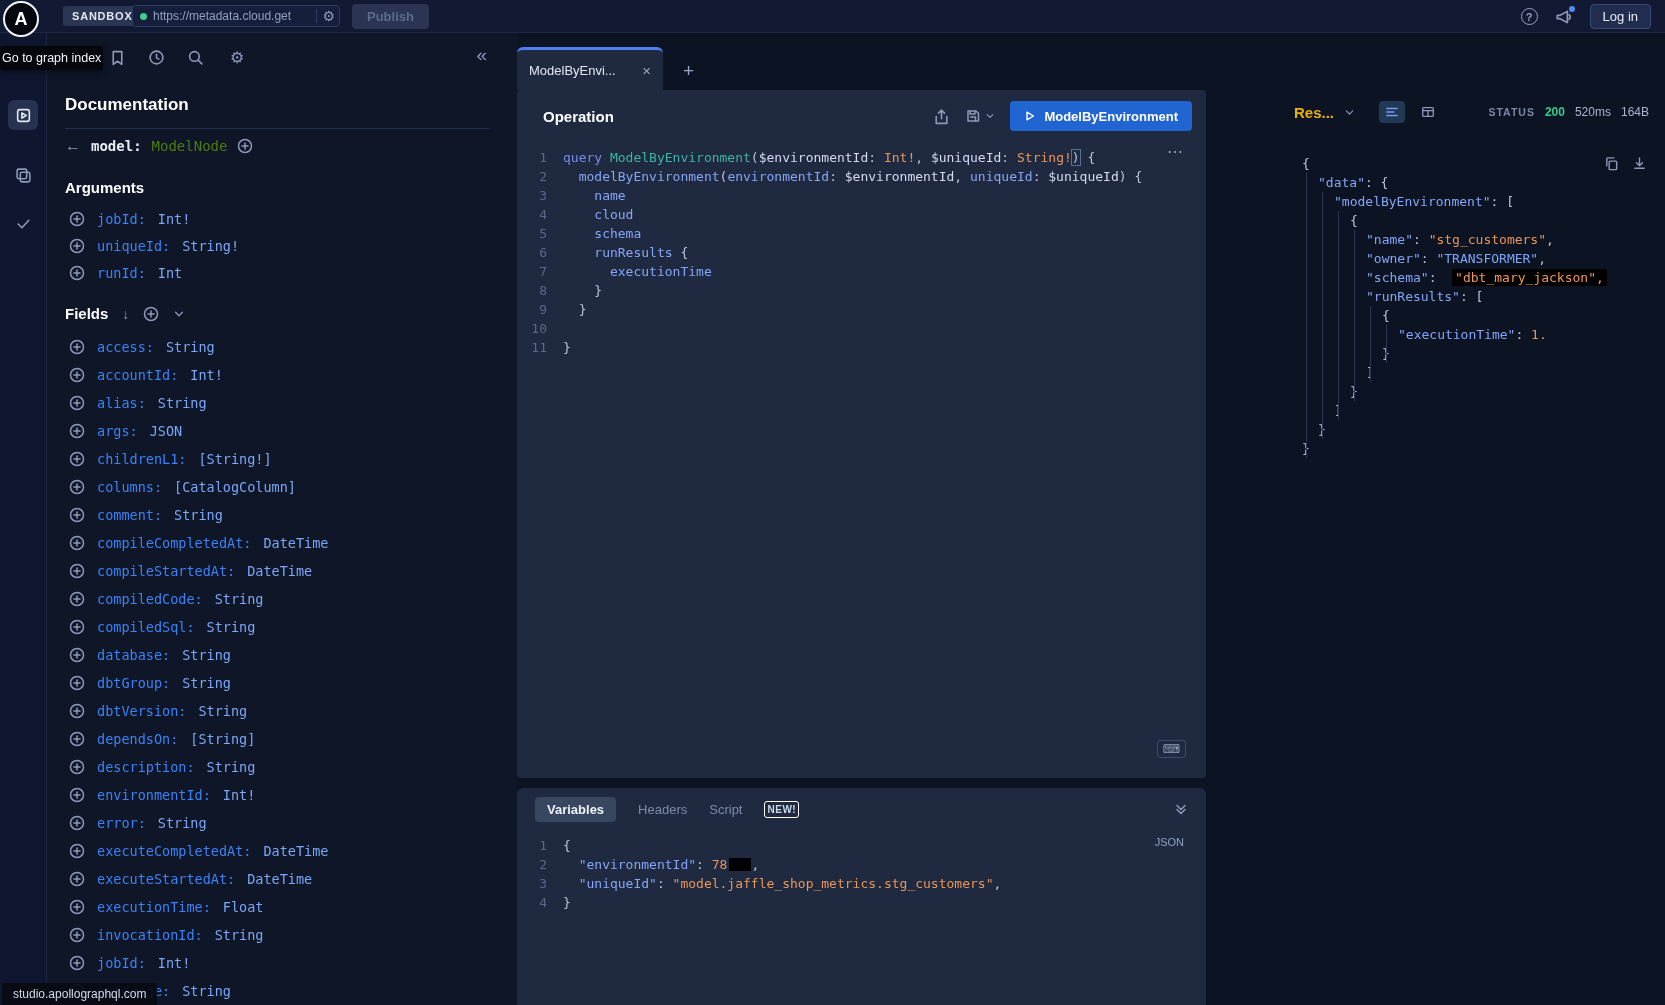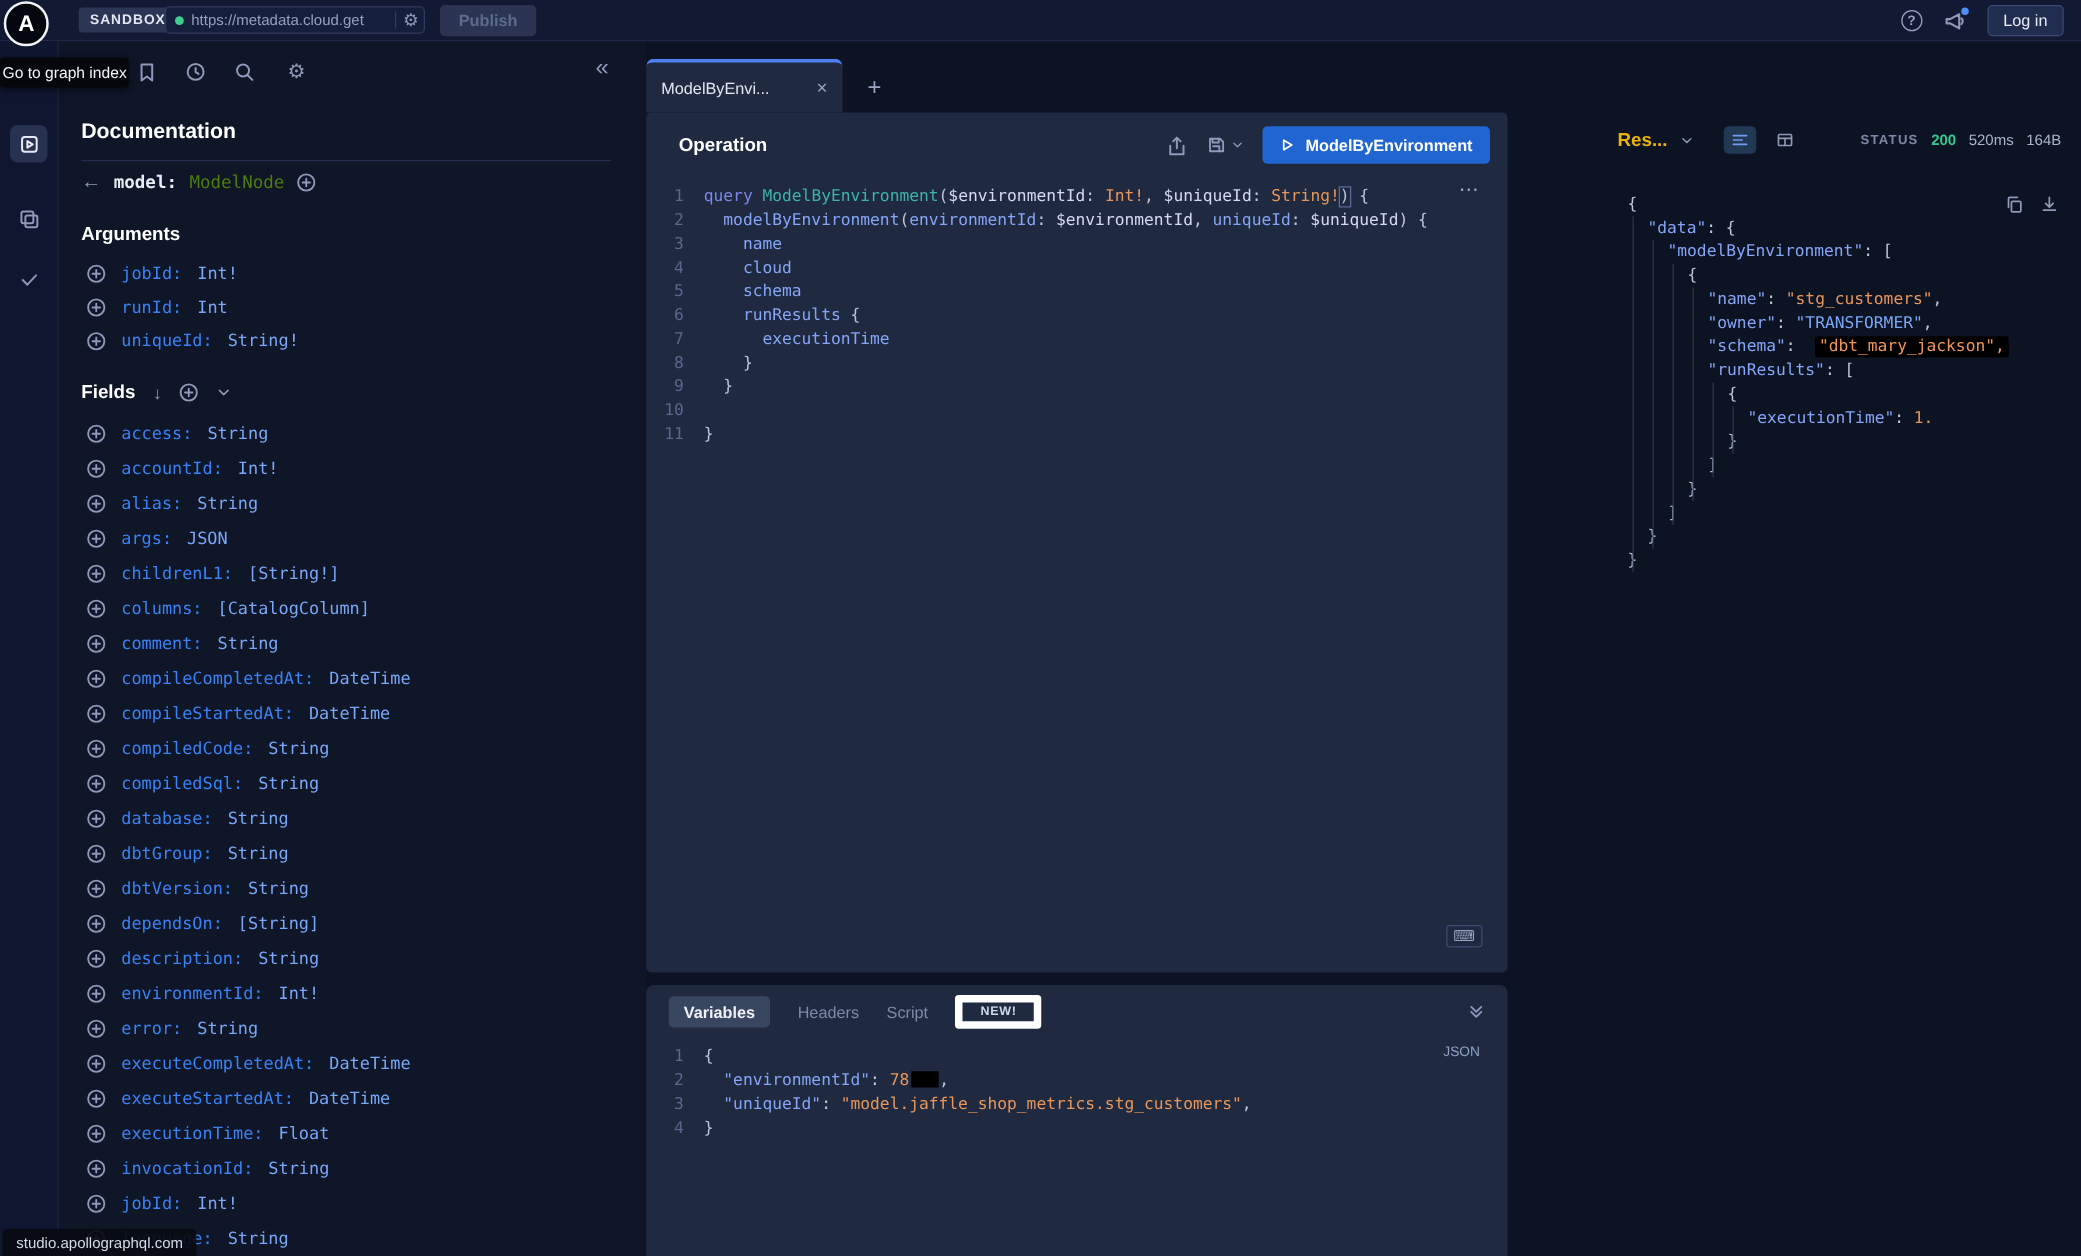--- a/index.html
+++ b/index.html
@@ -45,21 +45,21 @@
   .fields-head{position:absolute;left:18px;top:272px;display:flex;align-items:center;gap:14px}
   .sort-icon{color:#8e99b8;font-size:14px}
   .fields-list{position:absolute;left:0;top:300px;width:100%}
   .doc-row{display:flex;align-items:center;gap:12px;padding-left:22px;height:28px}
   .args-list .doc-row{height:27px}
   .fname{font-family:"DejaVu Sans Mono",monospace;font-size:13.5px;color:#3b82f6}
   .ftype{font-family:"DejaVu Sans Mono",monospace;font-size:13.5px;color:#7ba7f8}
 
   
   .tabbar{position:absolute;left:517px;top:47px;display:flex;align-items:flex-end}
-  .tab-active{width:157px;height:43px;background:#1f2a40;border-top:3px solid #4f7ef0;border-radius:6px 6px 0 0;display:flex;align-items:center;padding:0 12px;gap:0}
+  .tab-active{width:146px;height:43px;background:#1f2a40;border-top:3px solid #4f7ef0;border-radius:6px 6px 0 0;display:flex;align-items:center;padding:0 12px;gap:0}
   .tab-label{font-size:13px;color:#e2e7f2;white-space:nowrap;overflow:hidden;flex:1}
   .tab-close{color:#9aa5c0;font-size:15px;line-height:1}
   .tab-plus{margin-left:20px;margin-bottom:10px;color:#9aa5c0;font-size:19px;line-height:1}
 
   
   .opcard{position:absolute;left:517px;top:90px;width:689px;height:688px;background:#1f2a40;border-radius:4px}
   .op-header{height:52px;display:flex;align-items:center;padding:0 14px 0 26px}
   .op-title{font-size:15px;font-weight:bold;color:#fff}
   .op-actions{margin-left:auto;display:flex;align-items:center;gap:15px}
   .save-group{display:flex;align-items:center;gap:4px}
@@ -85,21 +85,21 @@
   .tk-num{color:#e8965a}
   .tk-match{color:#bcc5da;outline:1px solid #5b6c96}
   .tk-strsel{color:#f0955a;background:#000;padding:1px 3px;border-radius:2px}
   .tk-redact{display:inline-block;width:22px;height:13px;background:#000;vertical-align:-2px;margin-left:2px}
 
   
   .varcard{position:absolute;left:517px;top:788px;width:689px;height:217px;background:#1f2a40;border-radius:6px 6px 0 0}
   .var-tabs{height:42px;display:flex;align-items:center;padding:0 18px;gap:22px}
   .var-tab-active{background:#39465f;border-radius:4px;padding:5px 12px;font-size:13px;font-weight:600;color:#eef1f8}
   .var-tab{font-size:13px;color:#7e8aa8}
-  .new-badge{border:6px solid #ffffff;border-radius:3px;padding:2px 14px;font-size:10px;font-weight:bold;letter-spacing:.5px;color:#cdd7ea}
+  .new-badge{border:1px solid #ffffff;border-radius:3px;padding:2px 2px;font-size:10px;font-weight:bold;letter-spacing:.5px;color:#cdd7ea}
   .var-collapse{margin-left:auto}
   .json-label{position:absolute;right:22px;top:48px;font-size:11px;color:#8fa0c0}
 
   
   .resppanel{position:absolute;left:1236px;top:90px;width:429px;height:915px}
   .resp-header{height:44px;display:flex;align-items:center;padding:0 16px 0 58px;gap:10px}
   .resp-title{font-size:15px;font-weight:600;color:#eab308}
   .resp-iconbtn{width:26px;height:22px;border-radius:4px;display:flex;align-items:center;justify-content:center}
   .resp-iconbtn.sel{background:#223855}
   .resp-iconbtn.sel svg.ic{stroke:#6f9bf0}
@@ -200,30 +200,30 @@
           <path d="M8 5v6M5 8h6"></path>
         </svg>
         <span class="fname">jobId:</span>
         <span class="ftype">Int!</span>
       </div>
       <div class="doc-row">
         <svg class="ic" width="16" height="16" viewBox="0 0 16 16">
           <circle cx="8" cy="8" r="6.5"></circle>
           <path d="M8 5v6M5 8h6"></path>
         </svg>
+        <span class="fname">uniqueId:</span>
+        <span class="ftype">String!</span>
+      </div>
+      <div class="doc-row">
+        <svg class="ic" width="16" height="16" viewBox="0 0 16 16">
+          <circle cx="8" cy="8" r="6.5"></circle>
+          <path d="M8 5v6M5 8h6"></path>
+        </svg>
         <span class="fname">runId:</span>
         <span class="ftype">Int</span>
-      </div>
-      <div class="doc-row">
-        <svg class="ic" width="16" height="16" viewBox="0 0 16 16">
-          <circle cx="8" cy="8" r="6.5"></circle>
-          <path d="M8 5v6M5 8h6"></path>
-        </svg>
-        <span class="fname">uniqueId:</span>
-        <span class="ftype">String!</span>
       </div>
     </div>
 
   <div class="fields-head">
     <span class="sec-title">Fields</span>
     <span class="sort-icon">↓</span>
     <svg class="ic" width="16" height="16" viewBox="0 0 16 16">
         <circle cx="8" cy="8" r="6.5"></circle>
         <path d="M8 5v6M5 8h6"></path>
       </svg>

